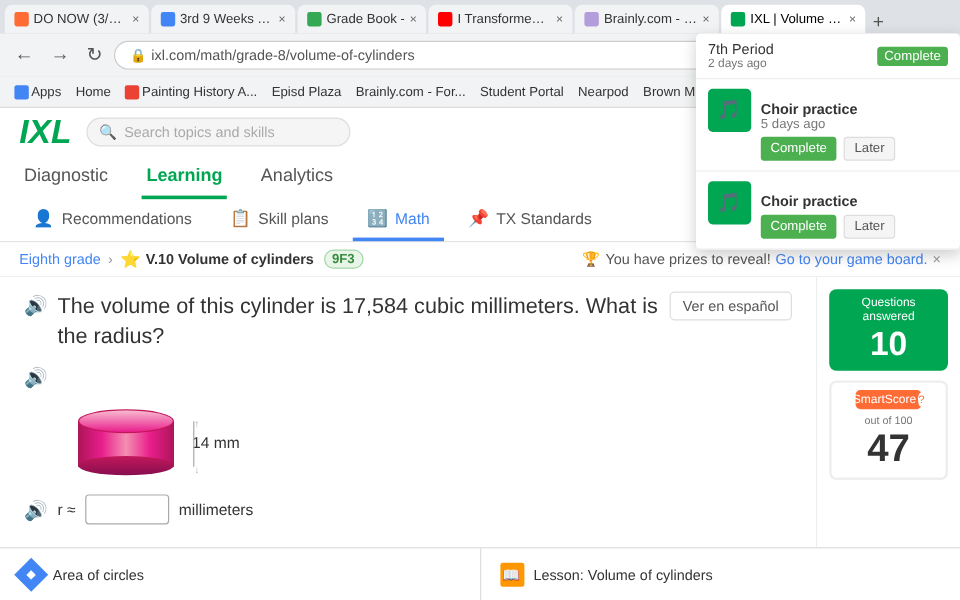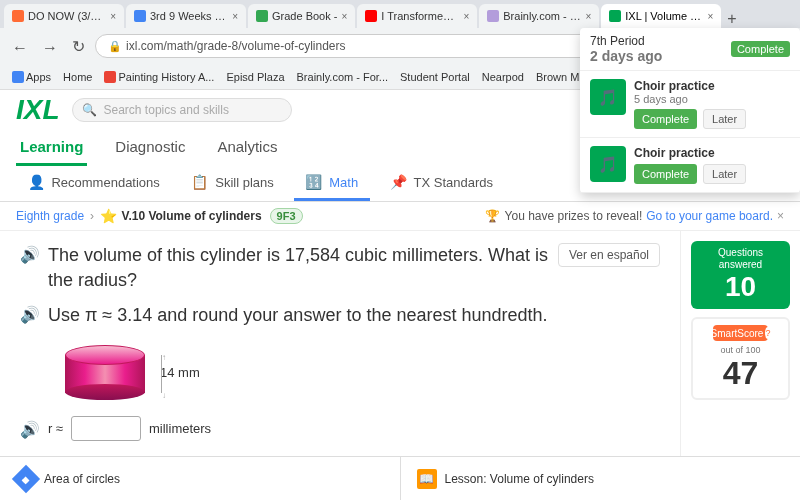--- a/index.html
+++ b/index.html
@@ -82,30 +82,30 @@
     .smart-score-box { border: 2px solid #eee; border-radius: 6px; padding: 6px 20px; text-align: center; }
     .smart-score-label { background: #ff6b35; color: #fff; border-radius: 4px; padding: 2px 4px; font-size: 10px; display: flex; align-items: center; gap: 2px; justify-content: center; margin-bottom: 4px; }
     .smart-score-sub { font-size: 9px; color: #777; }
     .smart-score-number { font-size: 32px; font-weight: bold; color: #333; }
 
     
     .notification-panel { position: absolute; top: 28px; right: 0; width: 220px; background: #fff; box-shadow: 0 4px 12px rgba(0,0,0,0.2); border-radius: 4px; z-index: 100; }
     .notif-item { border-bottom: 1px solid #eee; padding: 8px 10px; display: flex; gap: 8px; align-items: flex-start; }
     .notif-icon { width: 36px; height: 36px; background: #00a652; border-radius: 4px; flex-shrink: 0; display: flex; align-items: center; justify-content: center; color: #fff; font-size: 16px; }
     .notif-content { flex: 1; }
-    .notif-title { font-size: 12px; font-weight: bold; color: #333; }
+    .notif-title { font-size: 12px; font-weight: bold; color: #333; margin-top: 10px; }
     .notif-time { font-size: 11px; color: #777; }
     .notif-actions { display: flex; gap: 6px; margin-top: 4px; }
     .notif-btn { border: none; border-radius: 3px; padding: 3px 8px; font-size: 11px; cursor: pointer; }
     .notif-complete { background: #4caf50; color: #fff; }
     .notif-later { background: #f5f5f5; color: #555; border: 1px solid #ddd; }
 
     .period-item { padding: 6px 10px; display: flex; justify-content: space-between; align-items: center; border-bottom: 1px solid #eee; }
     .period-name { font-size: 12px; color: #333; }
-    .period-time { font-size: 14px; color: #777; font-weight: bold; }
+    .period-time { font-size: 10px; color: #777; }
     .period-complete { background: #4caf50; color: #fff; border-radius: 3px; padding: 2px 6px; font-size: 11px; }
   </style>
 </head>
 <body>
 
 <div class="browser-chrome">
 
   <div class="tab-bar">
     <div class="tab">
       <span class="favicon tab-favicon-do"></span>
@@ -180,22 +180,22 @@
     </div>
     <div class="search-bar">
       <span>🔍</span>
       <span style="font-size:12px;color:#aaa;">Search topics and skills</span>
     </div>
     <div class="welcome-text">Welcom...</div>
     <div class="profile-icon">S</div>
   </div>
 
   <div class="ixl-nav">
+    <a class="nav-item">Diagnostic</a>
     <a class="nav-item active">Learning</a>
-    <a class="nav-item">Diagnostic</a>
     <a class="nav-item">Analytics</a>
   </div>
 
   <div class="sub-nav">
     <div class="sub-nav-item">
       <span class="sub-nav-icon">👤</span>
       <span>Recommendations</span>
     </div>
     <div class="sub-nav-item">
       <span class="sub-nav-icon">📋</span>
@@ -232,21 +232,20 @@
     <div class="problem-area" style="position:relative; min-height: 240px;">
       <button class="translate-btn" style="float:right;">Ver en español</button>
 
       <div class="problem-line">
         <span class="speaker-icon">🔊</span>
         <span class="problem-text">The volume of this cylinder is 17,584 cubic millimeters. What is the radius?</span>
       </div>
 
       <div class="problem-line">
         <span class="speaker-icon">🔊</span>
-        <span class="problem-text">Use π ≈ 3.14 and round your answer to the nearest hundredth.</span>
       </div>
 
       
       <div class="cylinder-diagram">
         <div style="position:relative; width:90px; height:55px;">
 
           <div style="position:absolute; top:0; left:5px; width:80px; height:20px; background: linear-gradient(to bottom, #f8bbd0, #e91e8c); border-radius:50%; border:1px solid #c2185b; z-index:2;"></div>
 
           <div style="position:absolute; top:10px; left:5px; width:80px; height:38px; background: linear-gradient(to right, #ad1457, #e91e8c, #f48fb1, #e91e8c, #ad1457); z-index:1;"></div>
 

